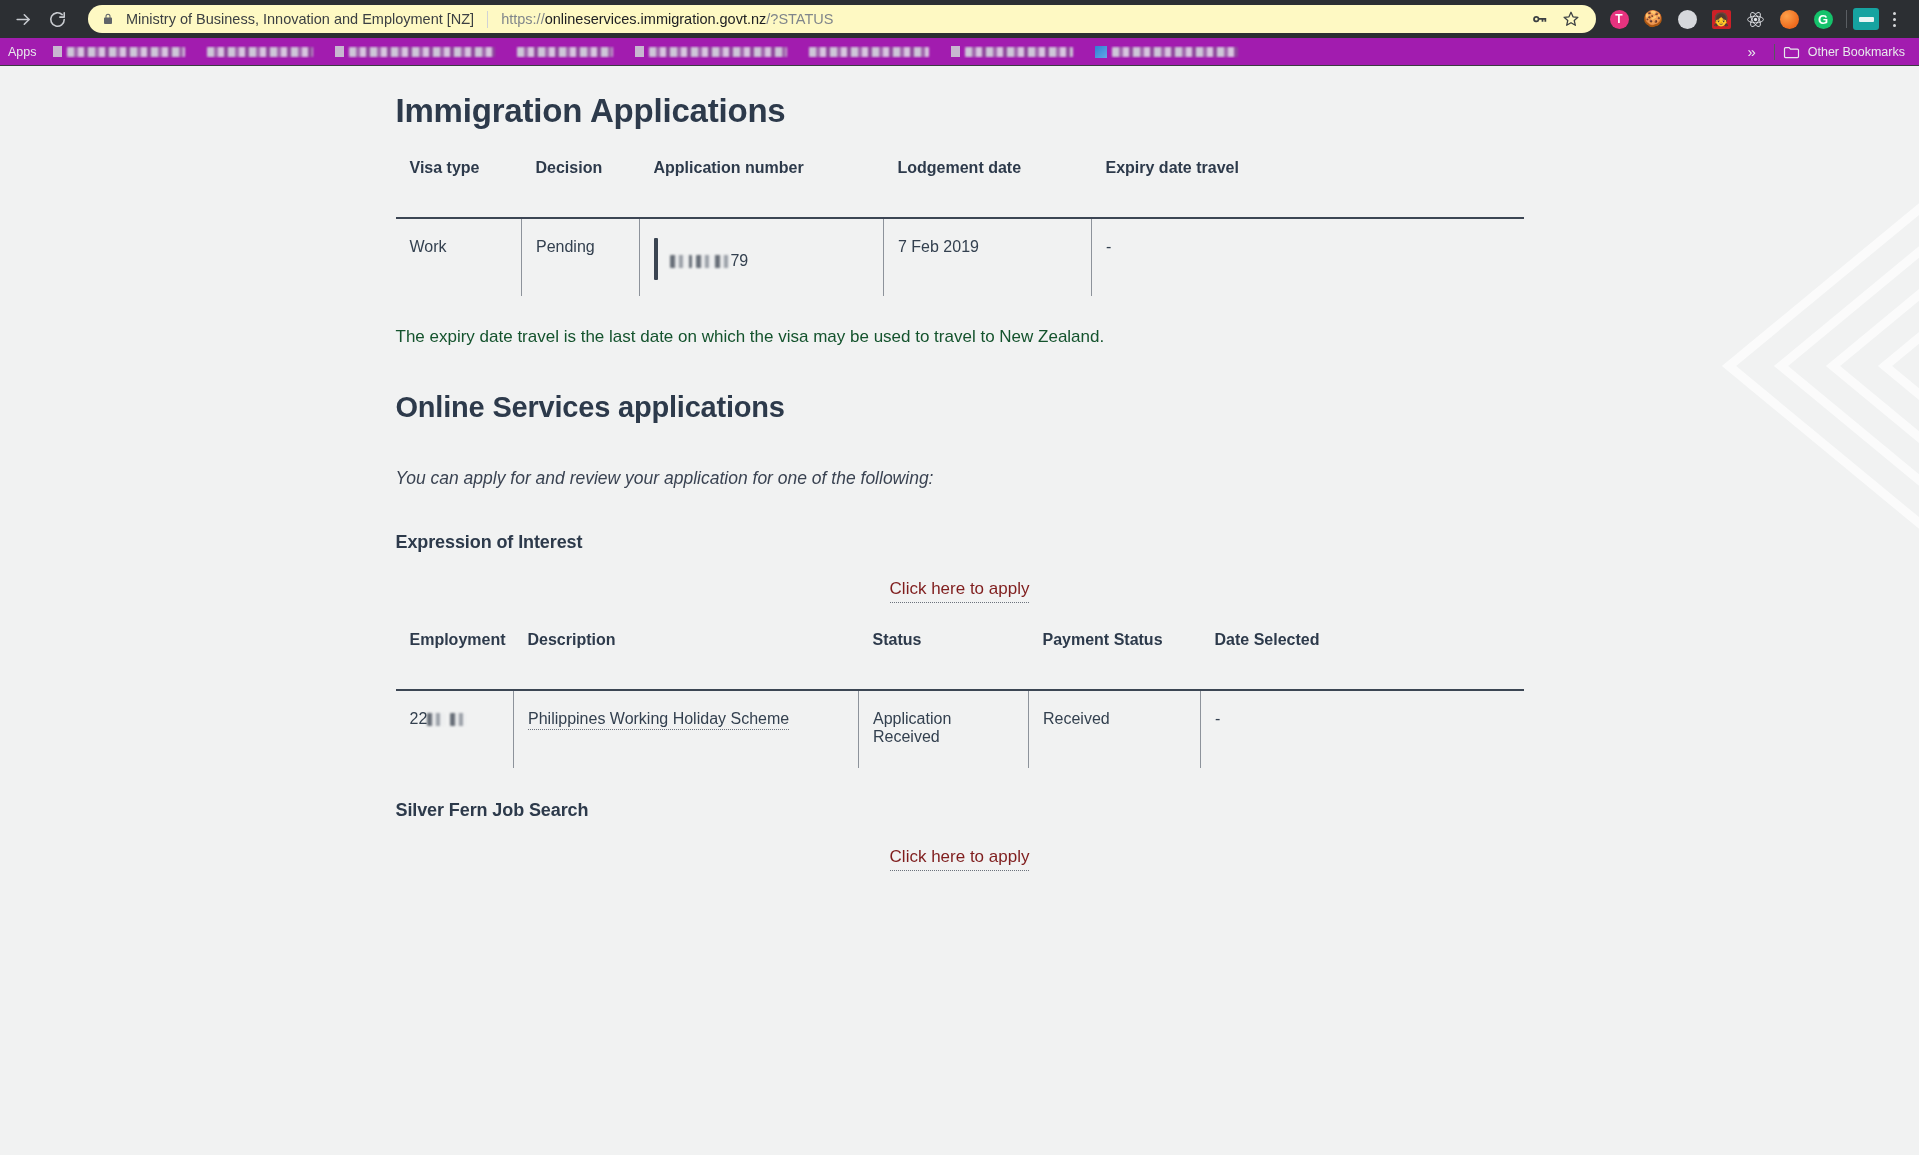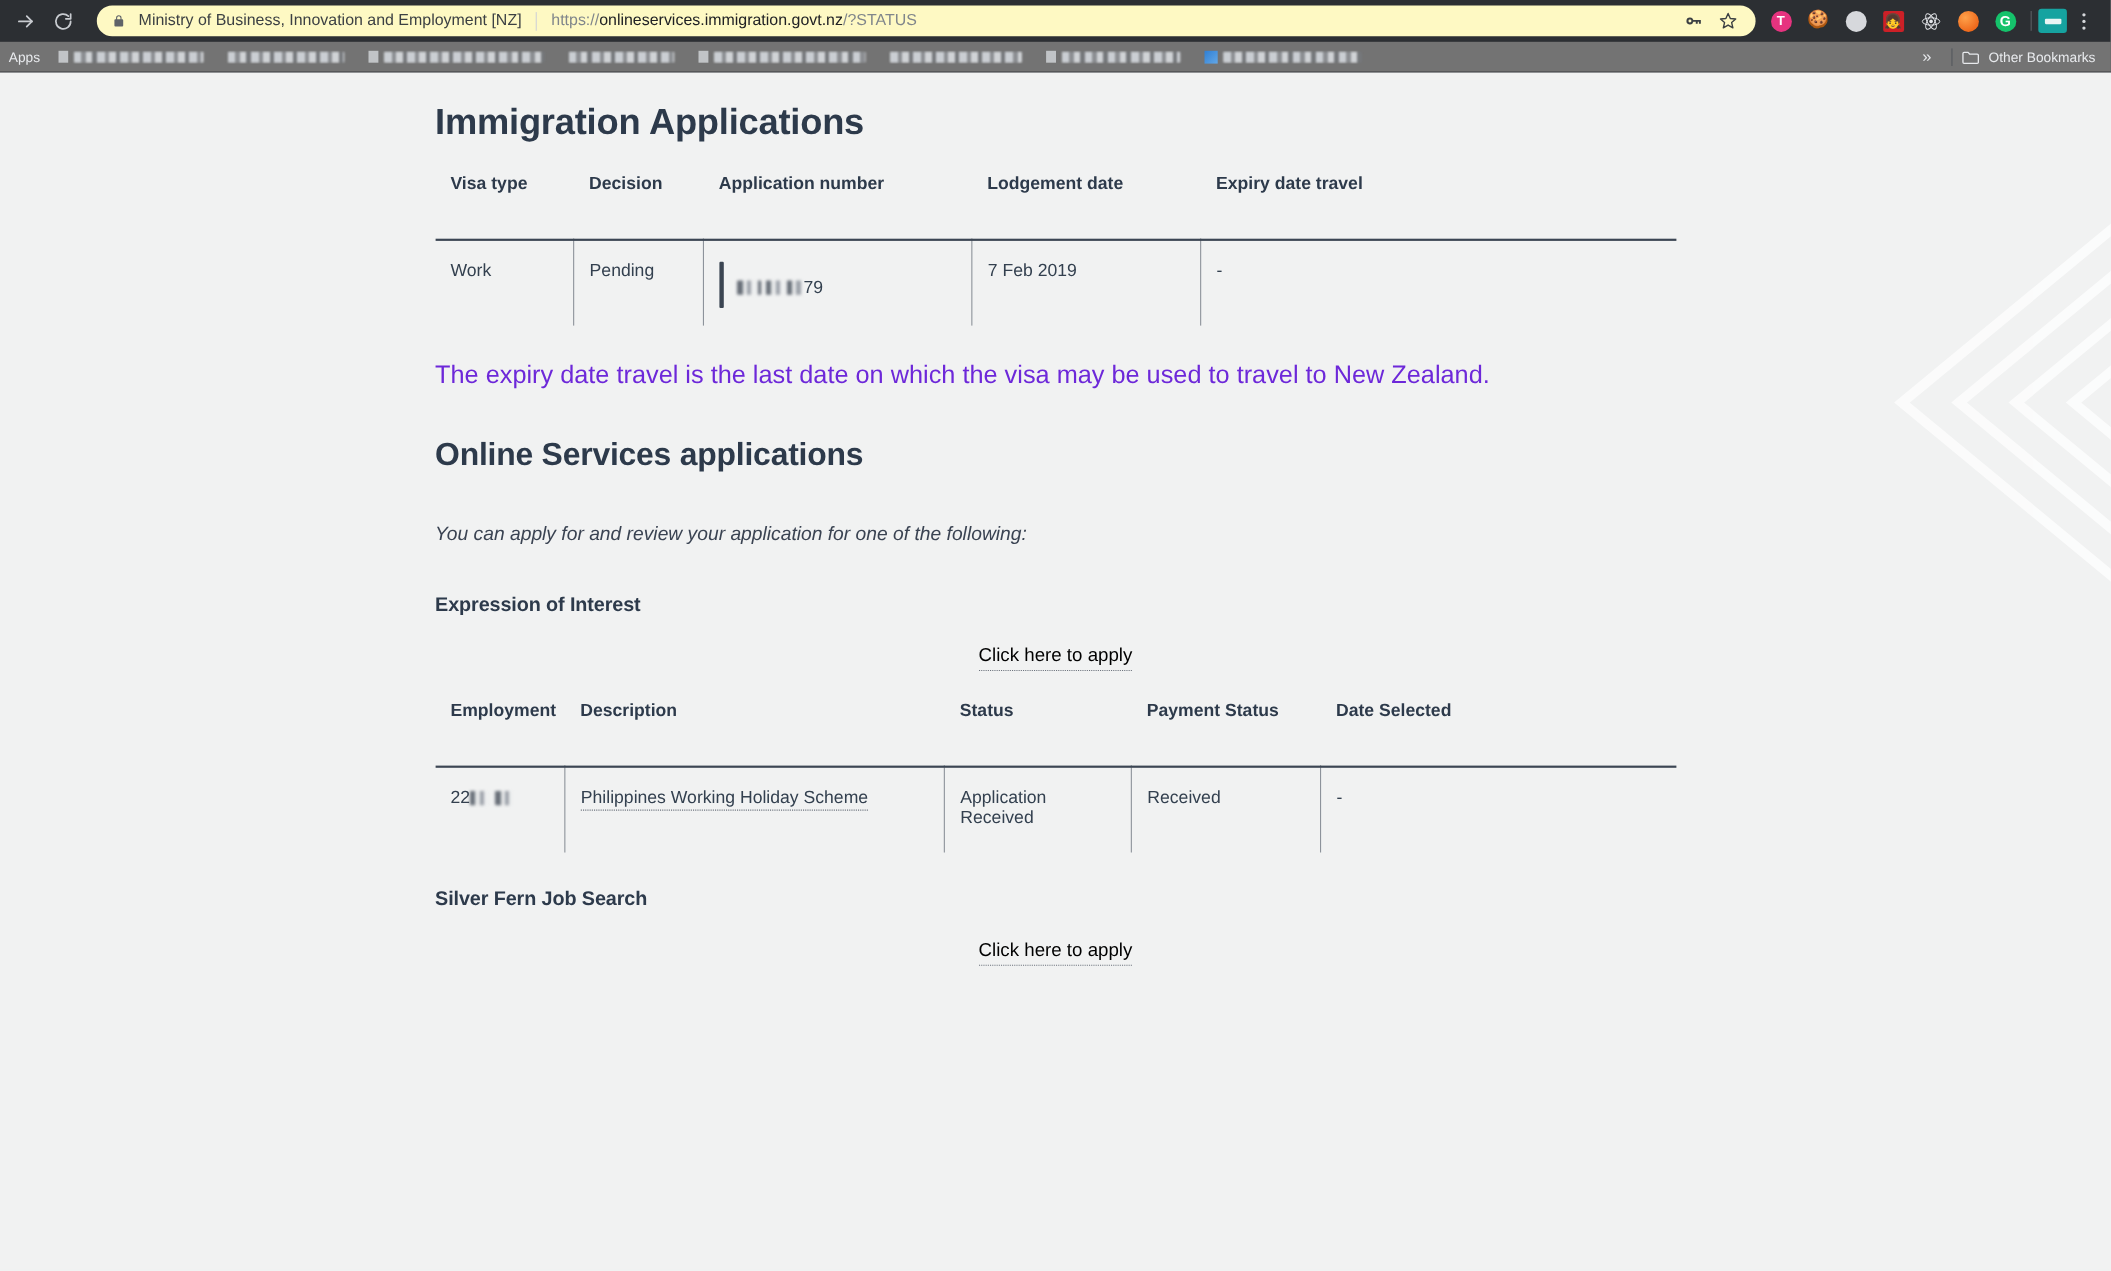--- a/index.html
+++ b/index.html
@@ -132,21 +132,21 @@
     gap: 3px; flex: none;
   }
   .kebab i { width: 3px; height: 3px; background:#d6d8db; border-radius:50%; display:block; }
 
   
   .bookmarks-bar {
     height: 28px;
     display: flex;
     align-items: center;
     padding: 0 10px 0 8px;
-    background: #737373;
+    background: #a21caf;
     border-bottom: 1px solid #3a3d41;
     overflow: hidden;
   }
   .bk-apps {
     font-size: 12.5px;
     color: #e8eaed;
     white-space: nowrap;
     margin-right: 16px;
     flex: none;
   }
@@ -241,22 +241,22 @@
     letter-spacing: -0.2px;
   }
   h3.sub-title {
     font-size: 18px;
     font-weight: bold;
     color: #2d3a4b;
     margin: 43px 0 0 0;
     letter-spacing: -0.1px;
   }
   p.note {
-    font-size: 23px;
-    color: #6d28d9;
+    font-size: 17px;
+    color: #14532d;
     margin: 31px 0 0 0;
   }
 
   
   table.data-table {
     width: 100%;
     border-collapse: collapse;
     margin-top: 22px;
     table-layout: fixed;
   }
@@ -313,21 +313,21 @@
   }
 
   
   .apply-row {
     margin-top: 26px;
     display: flex;
     justify-content: center;
   }
   .apply-link {
     font-size: 17px;
-    color: #000000;
+    color: #7f1d1d;
     text-decoration: none;
     border-bottom: 1px dotted #6b727c;
     padding-bottom: 3px;
     cursor: pointer;
   }
 </style>
 </head>
 <body>
 
 <div class="browser-chrome">

